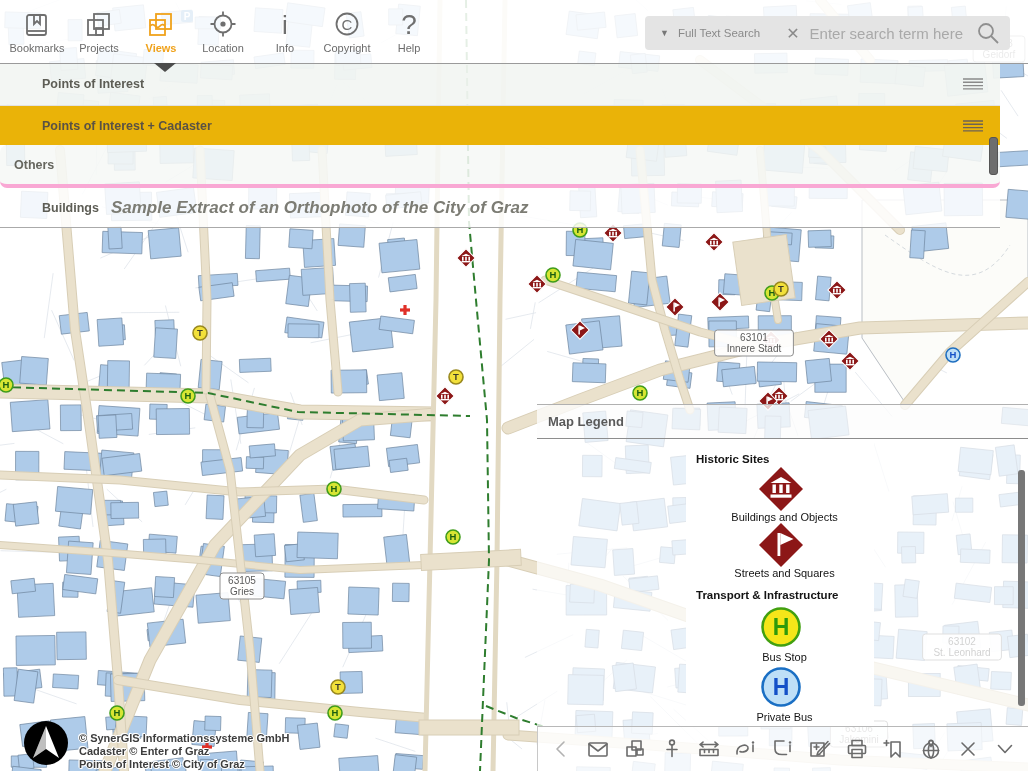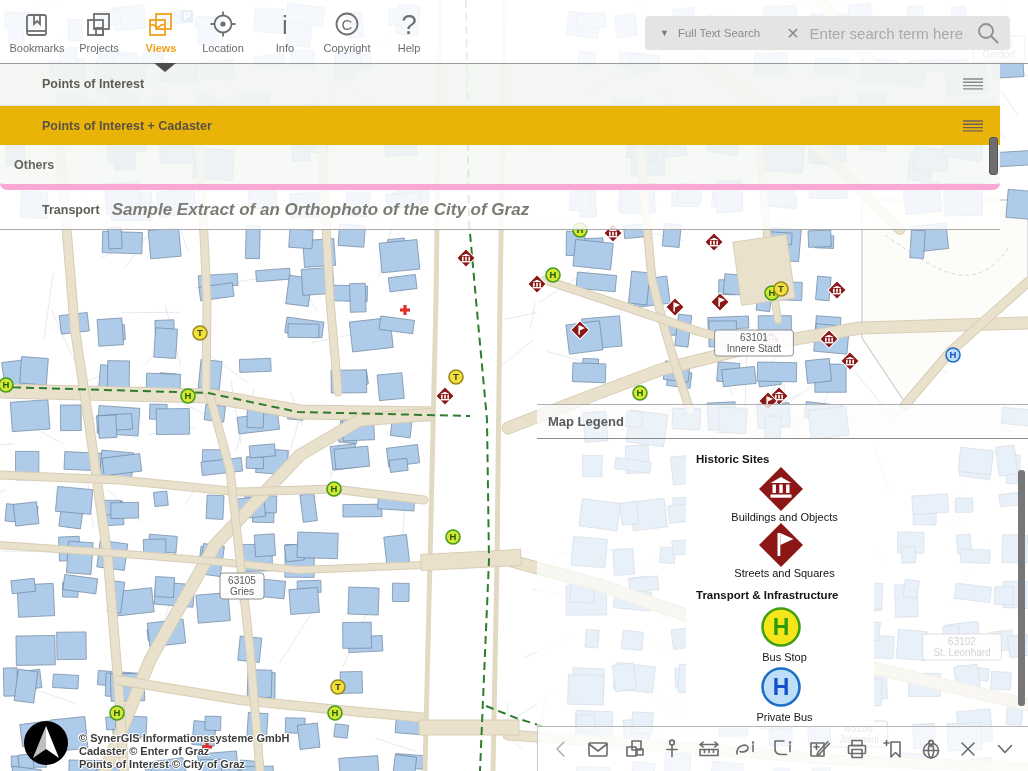--- a/index.html
+++ b/index.html
@@ -32,21 +32,21 @@
   .search-input{flex:1;border:none;background:transparent;outline:none;font-size:15px;color:#15803d;
                 margin-left:8px;min-width:0;font-family:"Liberation Sans",sans-serif;}
   .search-input::placeholder{color:#a9a9a9;}
   .search-go{margin-right:9px;cursor:pointer;display:flex;}
 
   
   .views-panel{position:absolute;left:0;top:63px;width:1000px;z-index:20;font-weight:bold;}
   .vrow{position:relative;display:flex;align-items:center;font-size:12.5px;color:#5d5d55;cursor:pointer;}
   .vrow-1{height:42px;background:rgba(242,245,242,0.95);border-bottom:1px solid #e2e2e2;}
   .vrow-2{height:39px;background:#eab308;color:#5a5244;}
-  .vrow-3{height:39px;background:rgba(246,248,246,0.88);border-bottom:6px solid #f9a8d4;border-radius:7px;}
+  .vrow-3{height:39px;background:rgba(246,248,246,0.88);border-bottom:4px solid #f9a8d4;border-radius:7px;}
   .vrow-4{height:39px;background:rgba(255,255,255,0.85);border-bottom:1px solid #aaa;}
   .vrow .lbl{margin-left:42px;white-space:nowrap;}
   .vrow-3 .lbl{margin-left:14px;color:#66665e;}
   .vrow .subtitle{font-style:italic;font-size:17px;color:#7c7c74;margin-left:12px;}
   .drag-handle{position:absolute;right:16px;top:50%;transform:translateY(-50%);display:flex;}
   .views-scroll-thumb{position:absolute;right:2px;top:74px;width:7px;height:36px;
                       background:#6e6e6e;border:1px solid #555;border-radius:3px;z-index:21;}
 
   
   .legend-panel{position:absolute;left:537px;top:404px;width:491px;height:322px;z-index:10;}
@@ -983,21 +983,21 @@
       <span class="drag-handle">
         <svg width="22" height="13" viewBox="0 0 22 13" stroke="#6d6354" stroke-width="1.4">
           <path d="M1,1.5 H21 M1,4.8 H21 M1,8.1 H21 M1,11.4 H21"></path>
         </svg>
       </span>
     </div>
     <div class="vrow vrow-3">
       <span class="lbl">Others</span>
     </div>
     <div class="vrow vrow-4">
-      <span class="lbl">Transport</span>
+      <span class="lbl">Buildings</span>
       <span class="subtitle">Sample Extract of an Orthophoto of the City of Graz</span>
     </div>
     <div class="views-scroll-thumb"></div>
   </div>
 
   <div class="legend-panel">
     <div class="legend-header">
       <span>Map Legend</span>
     </div>
     <div class="legend-body">

